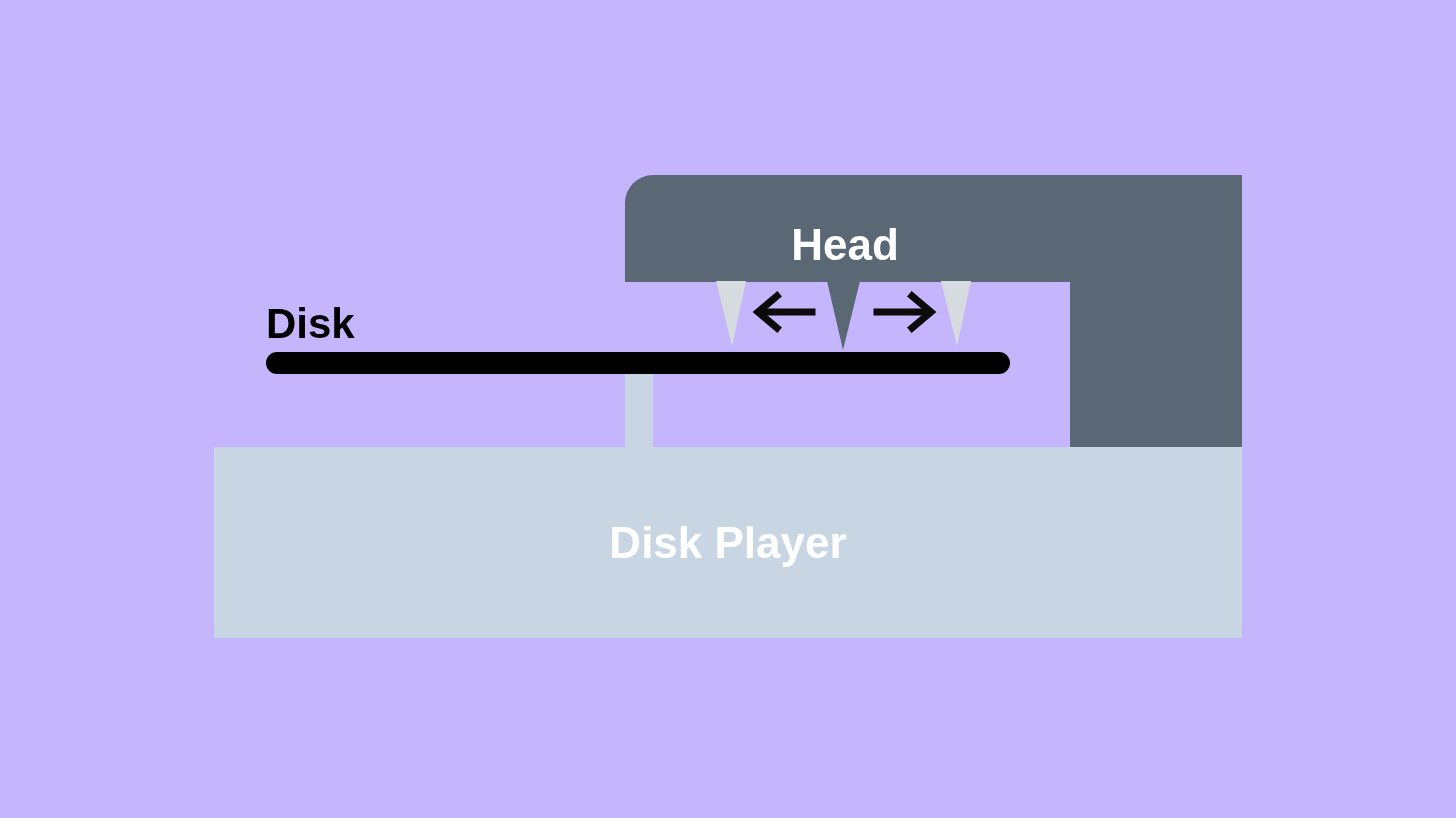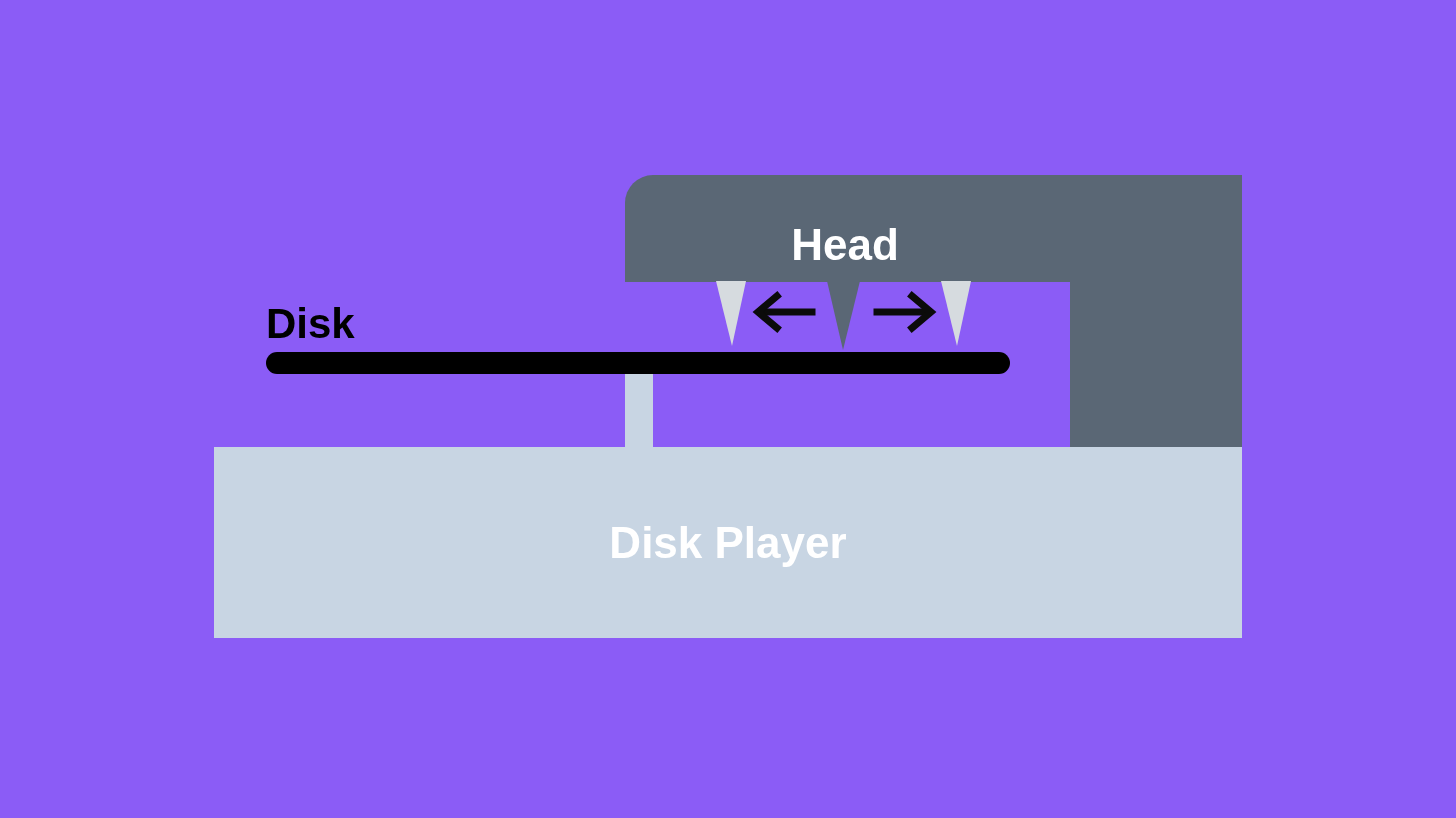--- a/index.html
+++ b/index.html
@@ -11,21 +11,21 @@
   body {
     width: 1456px;
     height: 818px;
     font-family: "Liberation Sans", sans-serif;
     overflow: hidden;
   }
   #diagram-stage {
     position: relative;
     width: 1456px;
     height: 818px;
-    background: #8b5cf6;
+    background: #c4b5fd;
   }
   #diagram-svg {
     position: absolute;
     top: 0;
     left: 0;
     display: block;
   }
   .lbl {
     font-family: "Liberation Sans", sans-serif;
     font-weight: bold;

